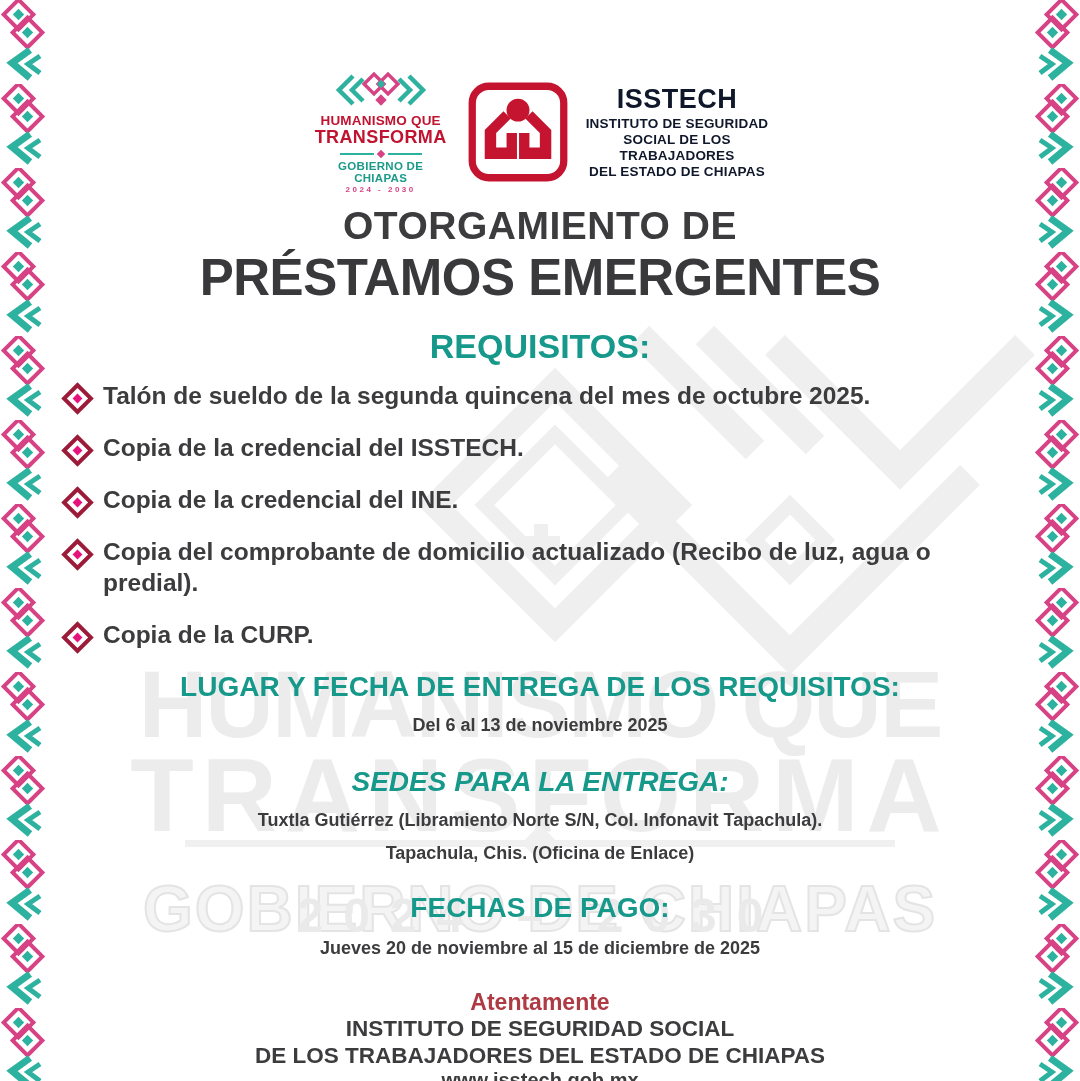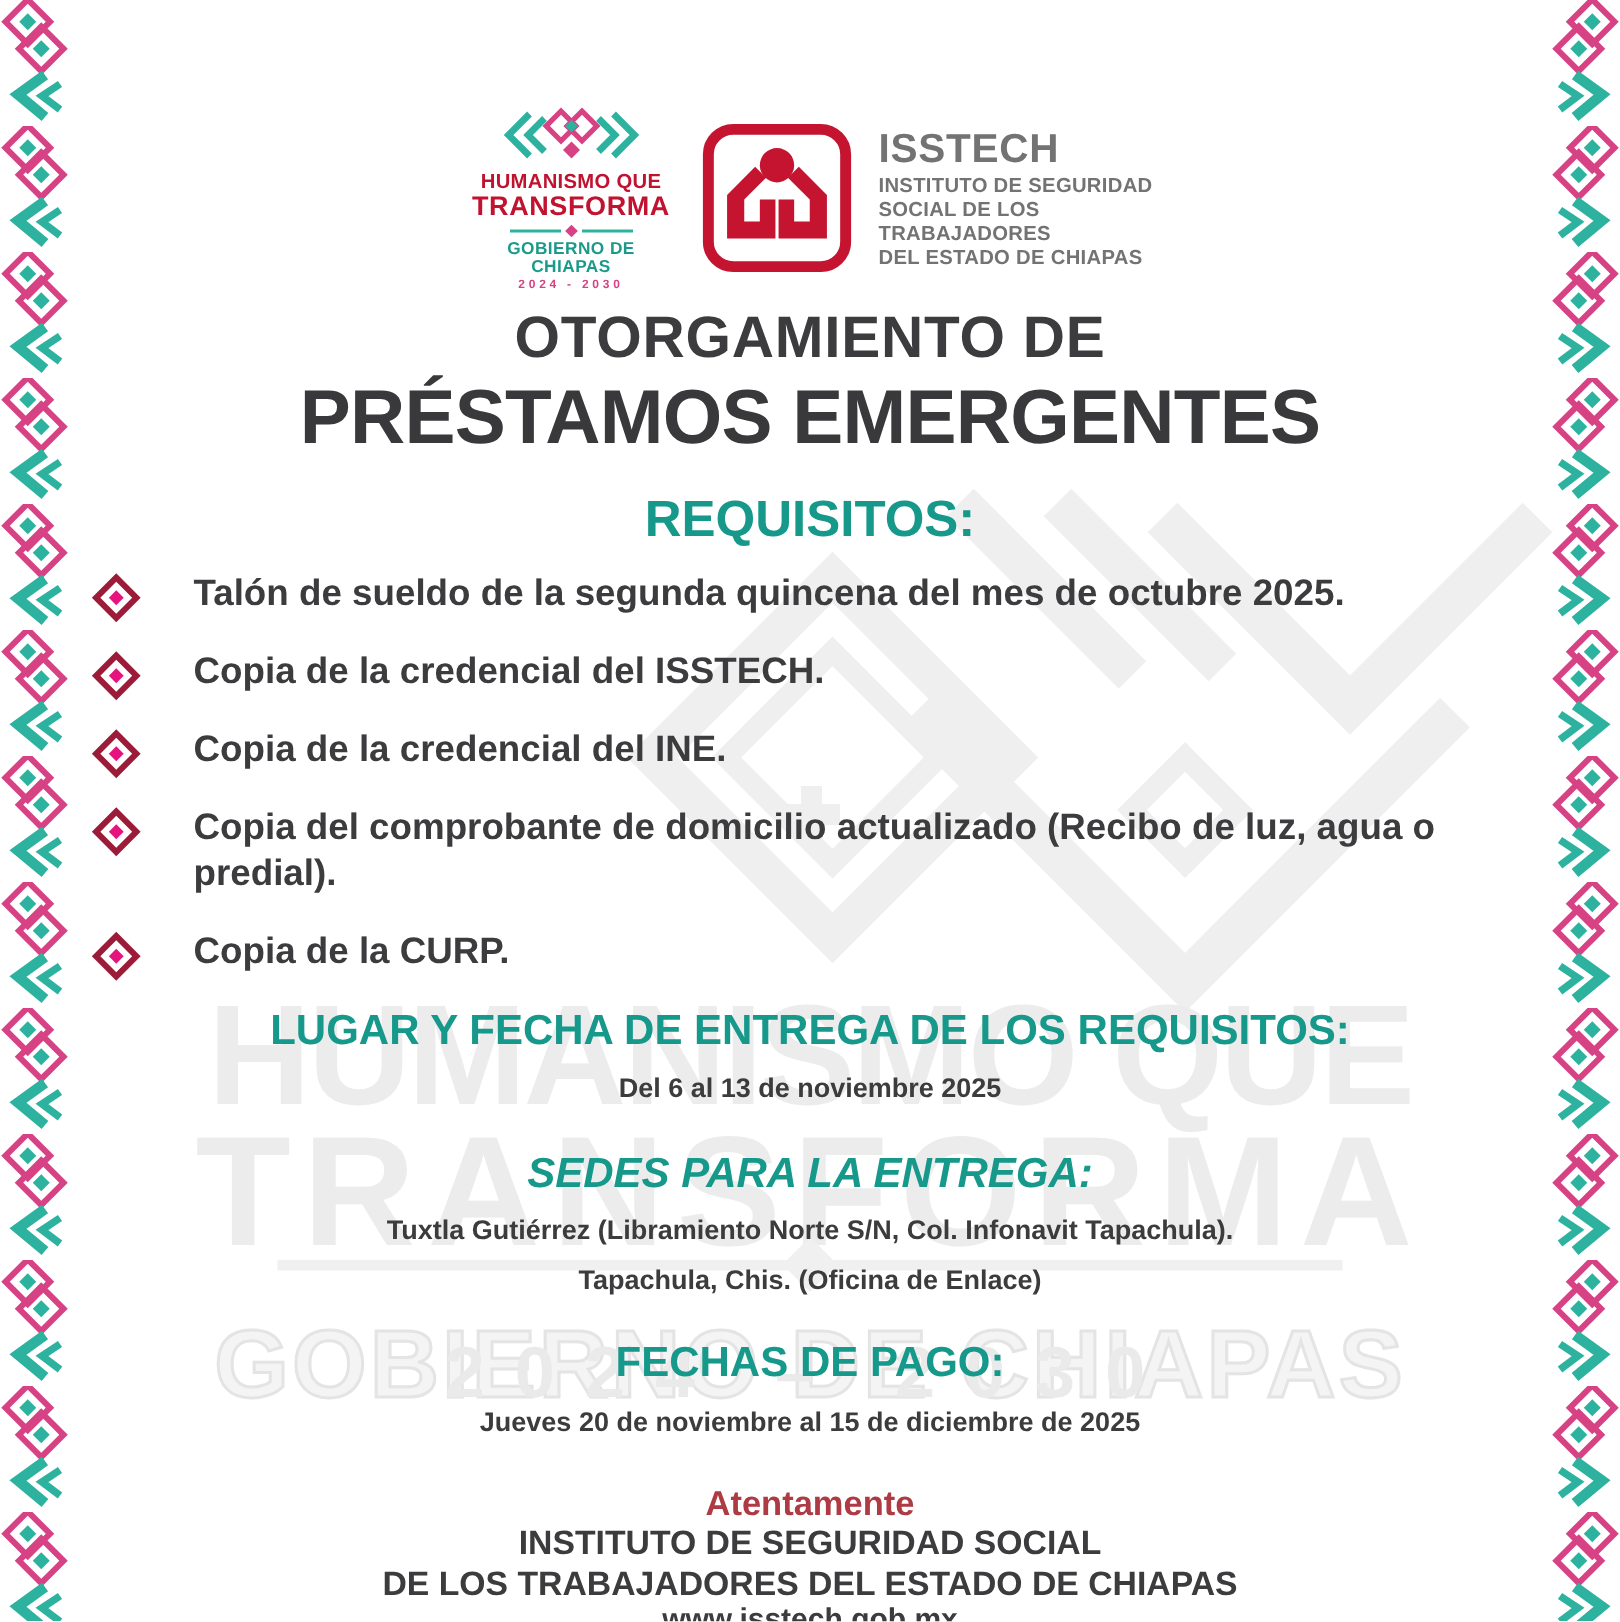--- a/index.html
+++ b/index.html
@@ -27,31 +27,31 @@
   .header{margin-top:72px;height:120px;display:flex;justify-content:center;align-items:center;gap:16px;}
   .gob-logo{width:138px;display:flex;flex-direction:column;align-items:center;line-height:1.05;}
   .gob-l1{color:#c11230;font-size:13.5px;font-weight:800;letter-spacing:.2px;margin-top:2px;}
   .gob-l2{color:#c11230;font-size:18px;font-weight:800;letter-spacing:.4px;}
   .gob-div{display:flex;align-items:center;gap:4px;margin:4px 0 3px 0;}
   .gob-div .ln{width:34px;height:2px;background:#2eb2a0;}
   .gob-div .dm{width:6px;height:6px;background:#d64284;transform:rotate(45deg);}
   .gob-l3{color:#1b9a89;font-size:11.5px;font-weight:700;letter-spacing:.3px;}
   .gob-l4{color:#d64284;font-size:8px;font-weight:700;letter-spacing:2.5px;margin-top:2px;}
   .isstech-emblem{flex:0 0 auto;}
-  .isstech-text{text-align:left;color:#737373;line-height:1.2;}
+  .isstech-text{text-align:center;color:#0f172a;line-height:1.2;}
   .isstech-acronym{font-size:27px;font-weight:800;letter-spacing:.5px;}
   .isstech-line{font-size:13.5px;font-weight:800;letter-spacing:.2px;}
   
   .title1{margin-top:12px;font-size:39px;font-weight:600;letter-spacing:.5px;color:#3c3c3e;}
   .title2{margin-top:0px;font-size:51px;font-weight:800;letter-spacing:-0.5px;color:#39393b;text-align:center;}
   .teal-heading{color:#16998a;font-weight:800;}
   .req-heading{margin-top:20px;font-size:34px;}
   
   .bullets{list-style:none;margin:14px 0 0 0;padding:0;text-align:left;}
-  .bullets li{display:flex;align-items:flex-start;gap:40px;margin-bottom:20px;}
+  .bullets li{display:flex;align-items:flex-start;gap:14px;margin-bottom:20px;}
   .bullet-icon{flex:0 0 auto;width:15px;height:15px;margin:7px 0 0 8px;border:4px solid #9c1b38;transform:rotate(45deg);display:flex;align-items:center;justify-content:center;}
   .bullet-core{width:7px;height:7px;background:#e6137e;}
   .bullet-text{font-size:24.5px;font-weight:700;line-height:1.3;color:#3c3c3e;}
   
   .sec-heading{margin-top:12px;font-size:28px;}
   .mid-line{margin-top:12px;font-size:18px;font-weight:700;color:#3c3c3e;}
   
   .atentamente{margin-top:30px;font-size:23px;font-weight:800;color:#ae3a44;}
   .inst-line{font-size:22.5px;font-weight:800;line-height:1.18;color:#3c3c3e;}
   .inst-first{margin-top:0;}

